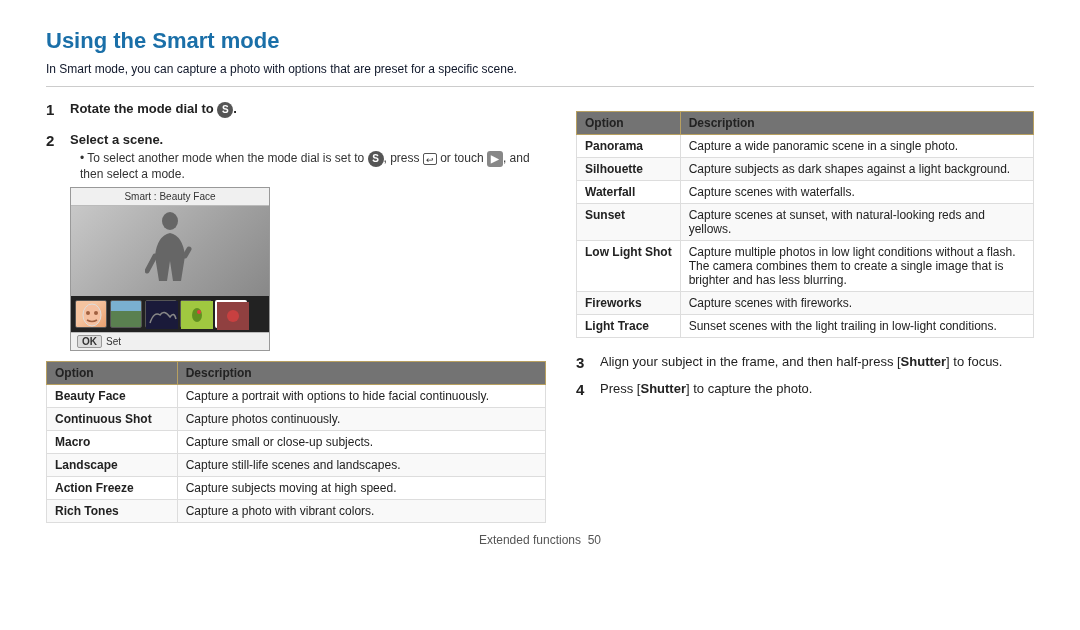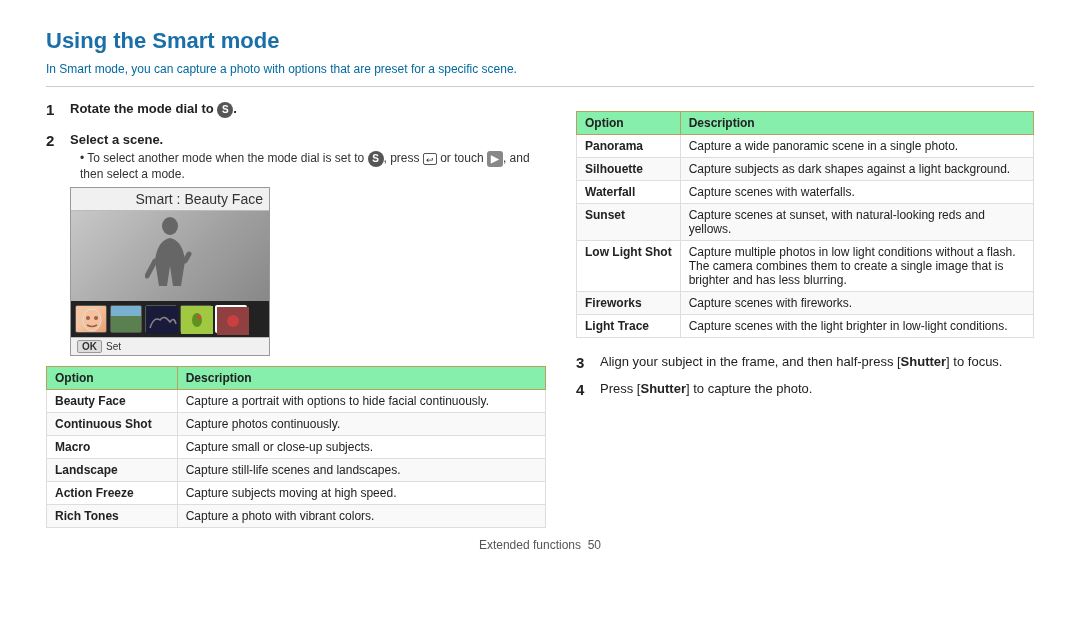--- a/index.html
+++ b/index.html
@@ -20,21 +20,21 @@
       flex-direction: column;
     }
     h1 {
       color: #1a6fa8;
       font-size: 22px;
       font-weight: bold;
       margin-bottom: 8px;
     }
     .subtitle {
       font-size: 12px;
-      color: #0369a1;
+      color: #0f172a;
       border-bottom: 1px solid #ccc;
       padding-bottom: 10px;
       margin-bottom: 14px;
     }
     .content {
       display: flex;
       flex: 1;
       gap: 30px;
     }
     .left-col {
@@ -75,24 +75,24 @@
     .camera-preview {
       border: 1px solid #999;
       width: 200px;
       background: #d8d8d8;
       margin-left: 0px;
       margin-top: 4px;
     }
     .camera-top-bar {
       background: #f0f0f0;
       border-bottom: 1px solid #bbb;
-      font-size: 14px;
+      font-size: 10px;
       padding: 3px 6px;
       color: #333;
-      text-align: right;
+      text-align: center;
     }
     .camera-screen {
       width: 100%;
       height: 90px;
       background: linear-gradient(135deg, #c8c8c8 0%, #a0a0a0 60%, #888 100%);
       position: relative;
       display: flex;
       align-items: center;
       justify-content: center;
       overflow: hidden;
@@ -149,21 +149,21 @@
       text-align: center;
     }
     
     .opt-table {
       width: 100%;
       border-collapse: collapse;
       font-size: 12px;
       margin-top: 10px;
     }
     .opt-table thead tr th {
-      background: #86efac;
+      background: #737373;
       color: #222;
       font-weight: bold;
       padding: 4px 8px;
       text-align: left;
       border: 1px solid #b8a060;
     }
     .opt-table tbody tr td {
       padding: 4px 8px;
       border: 1px solid #ddd;
       vertical-align: top;
@@ -367,21 +367,21 @@
             <tr>
       <td class="opt-name">Low Light Shot</td>
       <td>Capture multiple photos in low light conditions without a flash. The camera combines them to create a single image that is brighter and has less blurring.</td>
     </tr>
             <tr>
       <td class="opt-name">Fireworks</td>
       <td>Capture scenes with fireworks.</td>
     </tr>
             <tr>
       <td class="opt-name">Light Trace</td>
-      <td>Capture scenes with the light brighter in low-light conditions.</td>
+      <td>Sunset scenes with the light trailing in low-light conditions.</td>
     </tr>
           </tbody>
       </table>
 
       <div class="step3" style="margin-top:16px;">
         <span class="step-num">3</span>
         <div class="step-text">
           Align your subject in the frame, and then half-press [<strong>Shutter</strong>] to focus.
         </div>
       </div>

